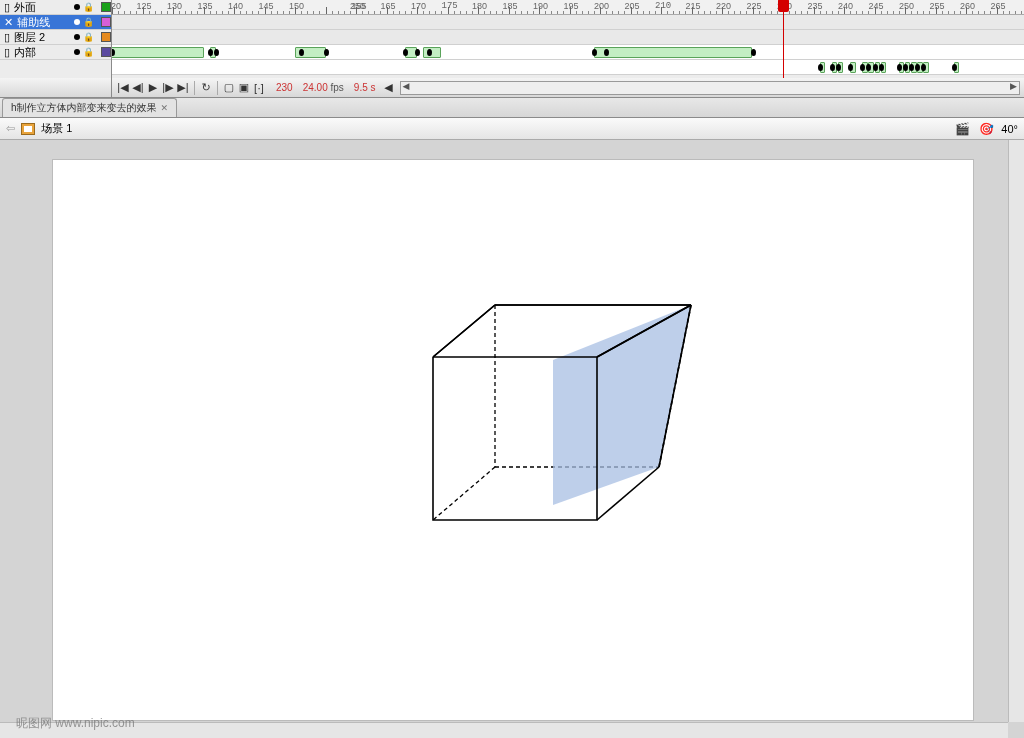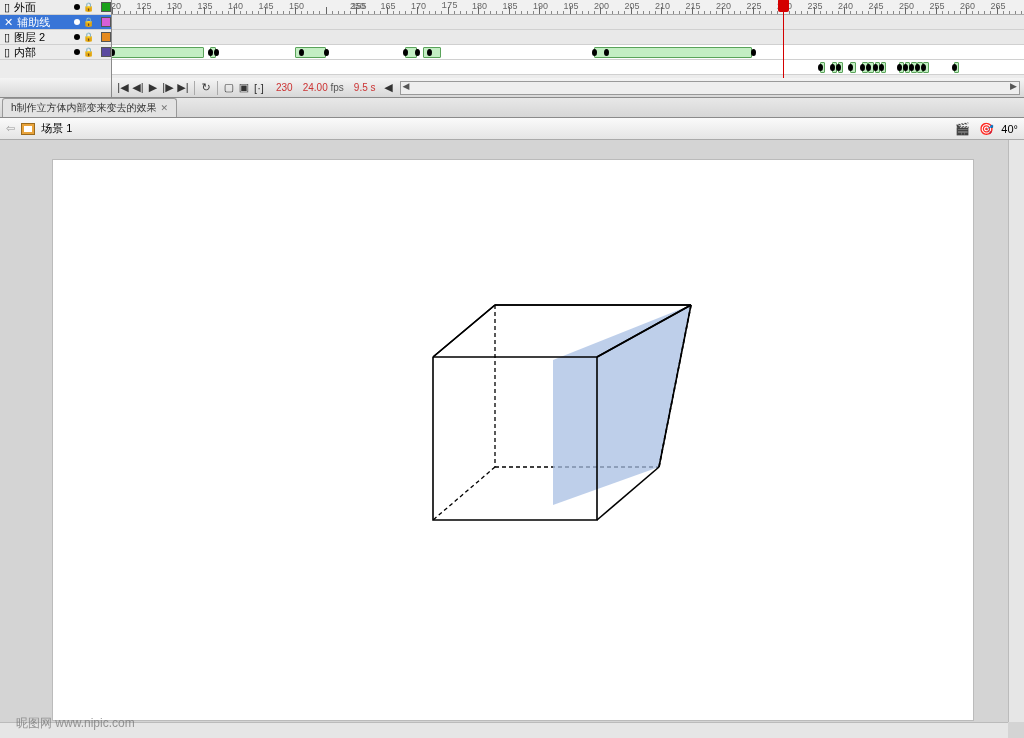--- a/index.html
+++ b/index.html
@@ -199,21 +199,21 @@
           <div class="ruler-tick" style="left: 500.2px;"></div>
           <div class="ruler-tick" style="left: 506.3px;"></div>
           <div class="ruler-tick" style="left: 512.4px;"></div>
           <div class="ruler-tick maj" style="left: 518.5px;"></div>
           <div class="ruler-num" style="left: 512.5px;">205</div>
           <div class="ruler-tick" style="left: 524.6px;"></div>
           <div class="ruler-tick" style="left: 530.7px;"></div>
           <div class="ruler-tick" style="left: 536.8px;"></div>
           <div class="ruler-tick" style="left: 542.9px;"></div>
           <div class="ruler-tick maj" style="left: 549px;"></div>
-          <div class="ruler-num" style="left: 543px;">210</div>
+          <div class="ruler-num" style="left: 543px; font-family: Liberation Mono, monospace;">210</div>
           <div class="ruler-tick" style="left: 555.1px;"></div>
           <div class="ruler-tick" style="left: 561.2px;"></div>
           <div class="ruler-tick" style="left: 567.3px;"></div>
           <div class="ruler-tick" style="left: 573.4px;"></div>
           <div class="ruler-tick maj" style="left: 579.5px;"></div>
           <div class="ruler-num" style="left: 573.5px;">215</div>
           <div class="ruler-tick" style="left: 585.6px;"></div>
           <div class="ruler-tick" style="left: 591.7px;"></div>
           <div class="ruler-tick" style="left: 597.8px;"></div>
           <div class="ruler-tick" style="left: 603.9px;"></div>

